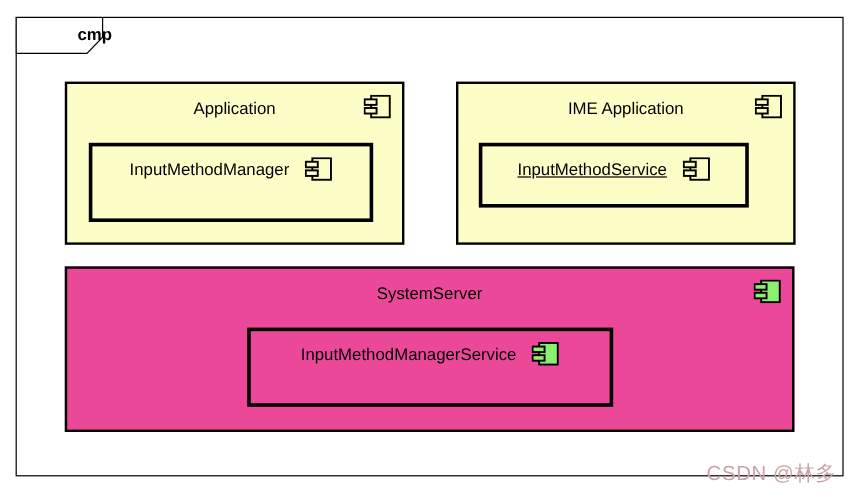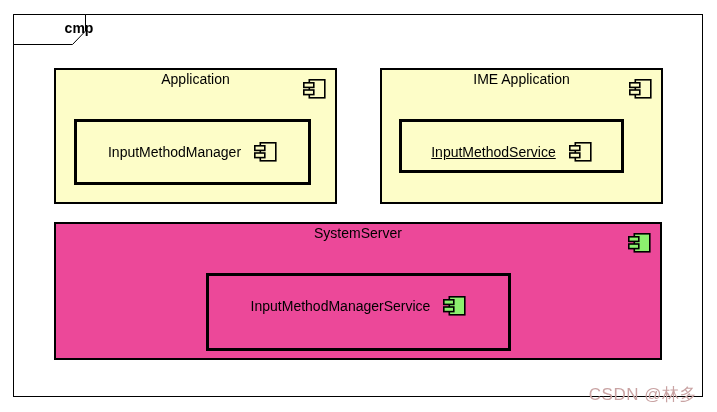--- a/index.html
+++ b/index.html
@@ -35,41 +35,42 @@
     padding-left: 36px;
   }
   .component {
     position: absolute;
     box-sizing: border-box;
     border: 2px solid #000;
   }
   .component.cream { background: #FDFDC8; --icon-fill: #FDFDC8; }
   .component.green { background: #ec4899; --icon-fill: #8CF06E; }
   .comp-title {
+    margin-top: 11px;
     text-align: center;
     font-size: 14px;
     color: #000;
     line-height: 18px;
   }
   .corner-icon {
     position: absolute;
     top: 9px; right: 9px;
     width: 23px; height: 20px;
   }
   .subcomponent {
     position: absolute;
     box-sizing: border-box;
     border: 3px solid #000;
   }
   .sub-row {
     display: flex;
     justify-content: center;
     align-items: center;
     gap: 13px;
-    margin-top: 20px;
+    margin-top: 9px;
   }
   .sub-title {
     font-size: 14px;
     color: #000;
     line-height: 18px;
   }
   .inline-icon { width: 23px; height: 20px; }
   .uml-comp-icon rect { fill: var(--icon-fill, #FDFDC8); stroke: #000; stroke-width: 1.6; }
   .watermark {
     position: absolute;
@@ -77,21 +78,21 @@
     font-size: 17px;
     color: #C9A3A3;
     letter-spacing: 0.5px;
   }
   
   .comp-application { left: 40px; top: 53px; width: 283px; height: 136px; }
   .comp-ime        { left: 366px; top: 53px; width: 283px; height: 136px; }
   .comp-system     { left: 40px; top: 207px; width: 608px; height: 138px; }
   .sub-imm  { left: 18px;  top: 49px; width: 237px; height: 66px; }
   .sub-ims  { left: 17px;  top: 49px; width: 225px; height: 54px; text-decoration: underline; }
-  .sub-imms { left: 150px; top: 49px; width: 305px; height: 78px; }
+  .sub-imms { left: 150px; top: 49px; width: 305px; height: 66px; }
 </style>
 </head>
 <body>
 
 <div class="canvas">
   <div class="frame">
 
     <div class="frame-tab">
       <svg width="74" height="32" viewBox="0 0 74 32">
         <polygon points="0.5,0.5 72.5,0.5 72.5,17 59.5,30.5 0.5,30.5" fill="#ffffff" stroke="#000000" stroke-width="1"></polygon>

